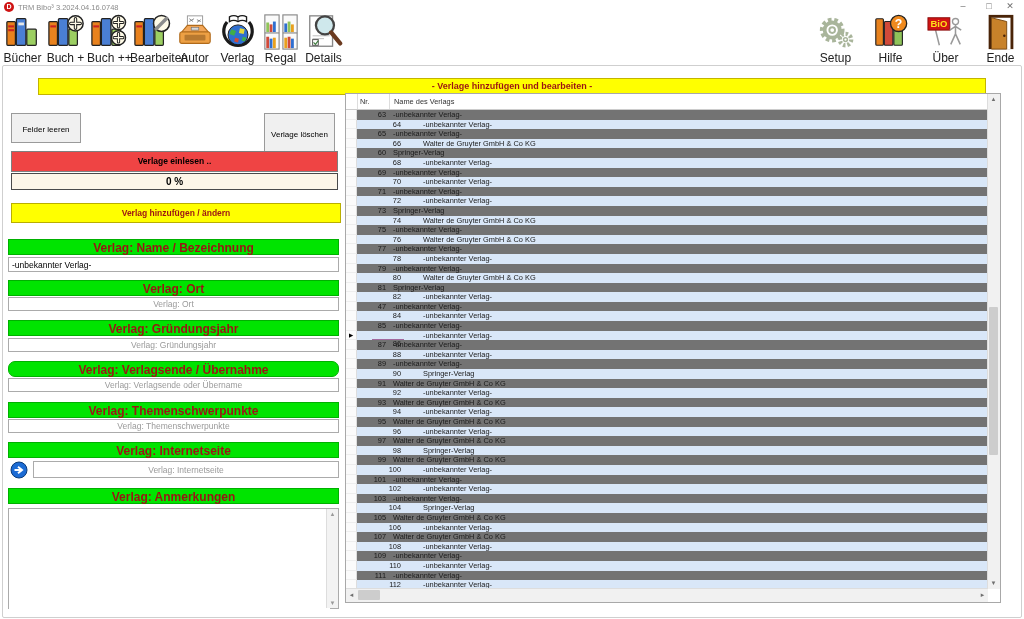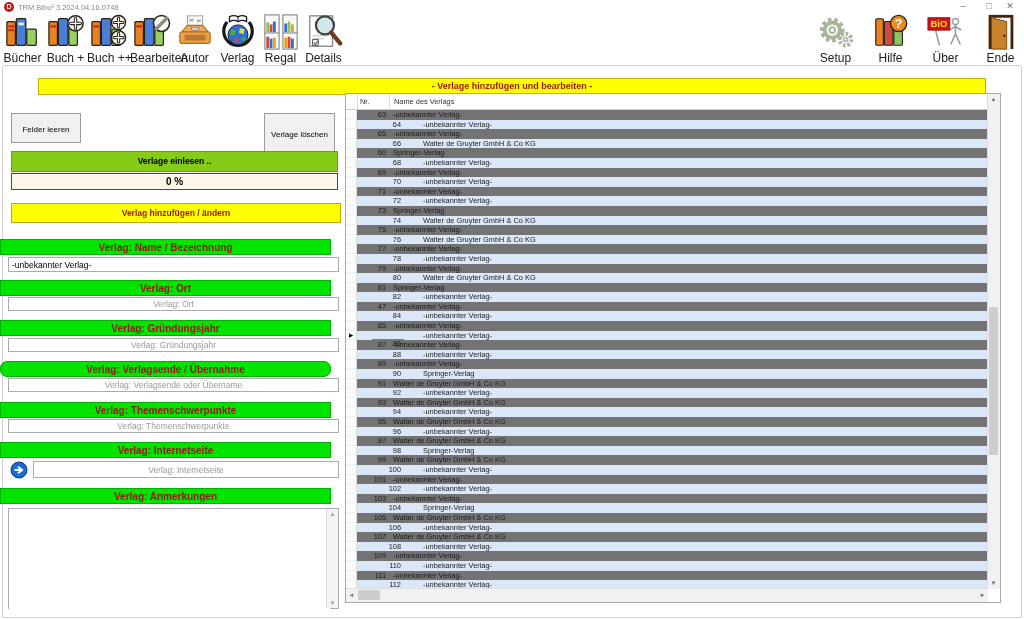--- a/index.html
+++ b/index.html
@@ -19,28 +19,28 @@
   .titem svg{display:block;margin:0 auto;}
   .tlabel{font-size:12px;color:#222;margin-top:0px;white-space:nowrap;}
   
   .panel{position:absolute;left:2px;top:65px;width:1018px;height:551px;border:1px solid #cfcfcf;border-radius:2px;background:#fff;}
   .ybar{position:absolute;left:38px;top:78px;width:946px;height:15px;background:#ffff00;border:1px solid #c3b400;
         text-align:center;font-size:9px;font-weight:bold;color:#9b1414;line-height:15px;}
   
   .btn{position:absolute;background:#f0f0f0;border:1px solid #9a9a9a;font-size:8px;text-align:center;color:#000;}
   .btn-clear{left:11px;top:113px;width:70px;height:30px;line-height:30px;}
   .btn-del{left:264px;top:113px;width:71px;height:44px;line-height:30px;text-align:center;}
-  .btn-read{position:absolute;left:11px;top:151px;width:325px;height:19px;line-height:19px;background:#84cc16;
+  .btn-read{position:absolute;left:11px;top:151px;width:325px;height:19px;line-height:19px;background:#ef4444;
             border:1px solid #7f7f7f;text-align:center;font-size:8.5px;font-weight:bold;}
   .progress{position:absolute;left:11px;top:173px;width:325px;height:15px;line-height:15px;background:#fdf6e8;
             border:1px solid #4a4a4a;text-align:center;font-size:10px;font-weight:bold;}
   .btn-add{position:absolute;left:11px;top:203px;width:328px;height:18px;line-height:18px;background:#ffff00;
            border:1px solid #b9ae00;text-align:center;font-size:8.5px;font-weight:bold;color:#9b1414;}
-  .glabel{position:absolute;left:0;width:331px;height:16px;line-height:16px;background:#00e400;border:1px solid #00b000;
-          text-align:center;font-size:10px;font-weight:bold;color:#9b1414;box-sizing:border-box;}
+  .glabel{position:absolute;left:8px;width:331px;height:16px;line-height:16px;background:#00e400;border:1px solid #00b000;
+          text-align:center;font-size:12px;font-weight:bold;color:#9b1414;box-sizing:border-box;}
   .finput{position:absolute;left:8px;width:331px;height:15px;border:1px solid #ababab;background:#fff;
           font-family:"Liberation Sans",sans-serif;font-size:8.5px;box-sizing:border-box;text-align:center;padding:0 3px;}
   .finput::placeholder{color:#9a9a9a;}
   .finput.val{text-align:left;}
   .webbtn{position:absolute;left:10px;top:461px;width:18px;height:18px;cursor:pointer;}
   .in-web{left:33px;top:461px;width:306px;height:17px;}
   .ta-wrap{position:absolute;left:8px;top:508px;width:331px;height:101px;border:1px solid #ababab;background:#fff;box-sizing:border-box;}
   .ta-wrap textarea{position:absolute;left:0;top:0;width:317px;height:99px;border:none;resize:none;outline:none;
           font-family:"Liberation Sans",sans-serif;font-size:8.5px;}
   .ta-scroll{position:absolute;right:0;top:0;width:11px;height:99px;background:#f3f3f3;border-left:1px solid #ddd;}

